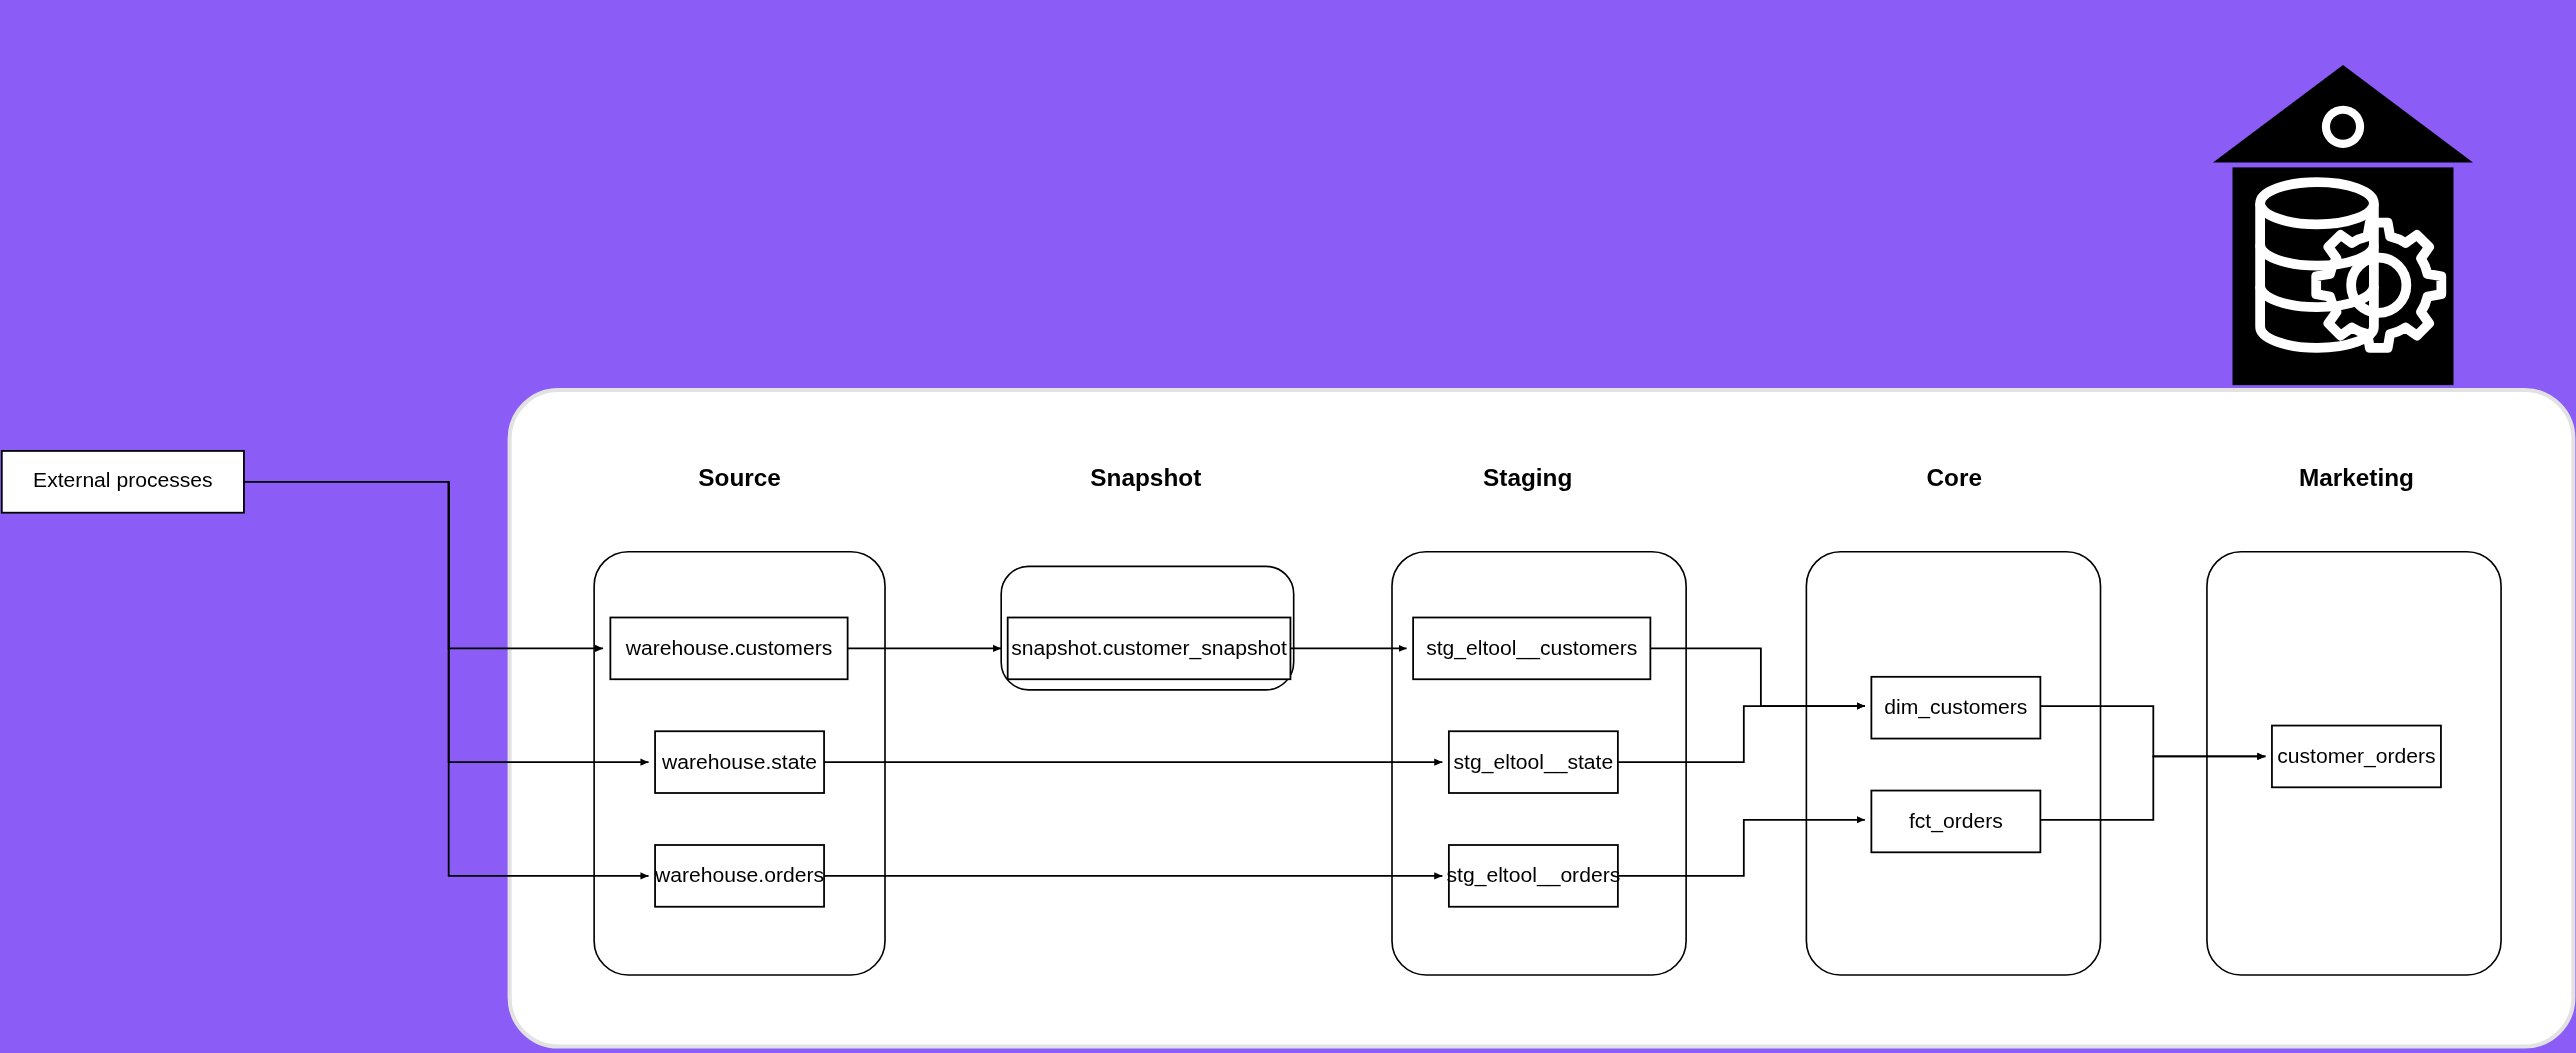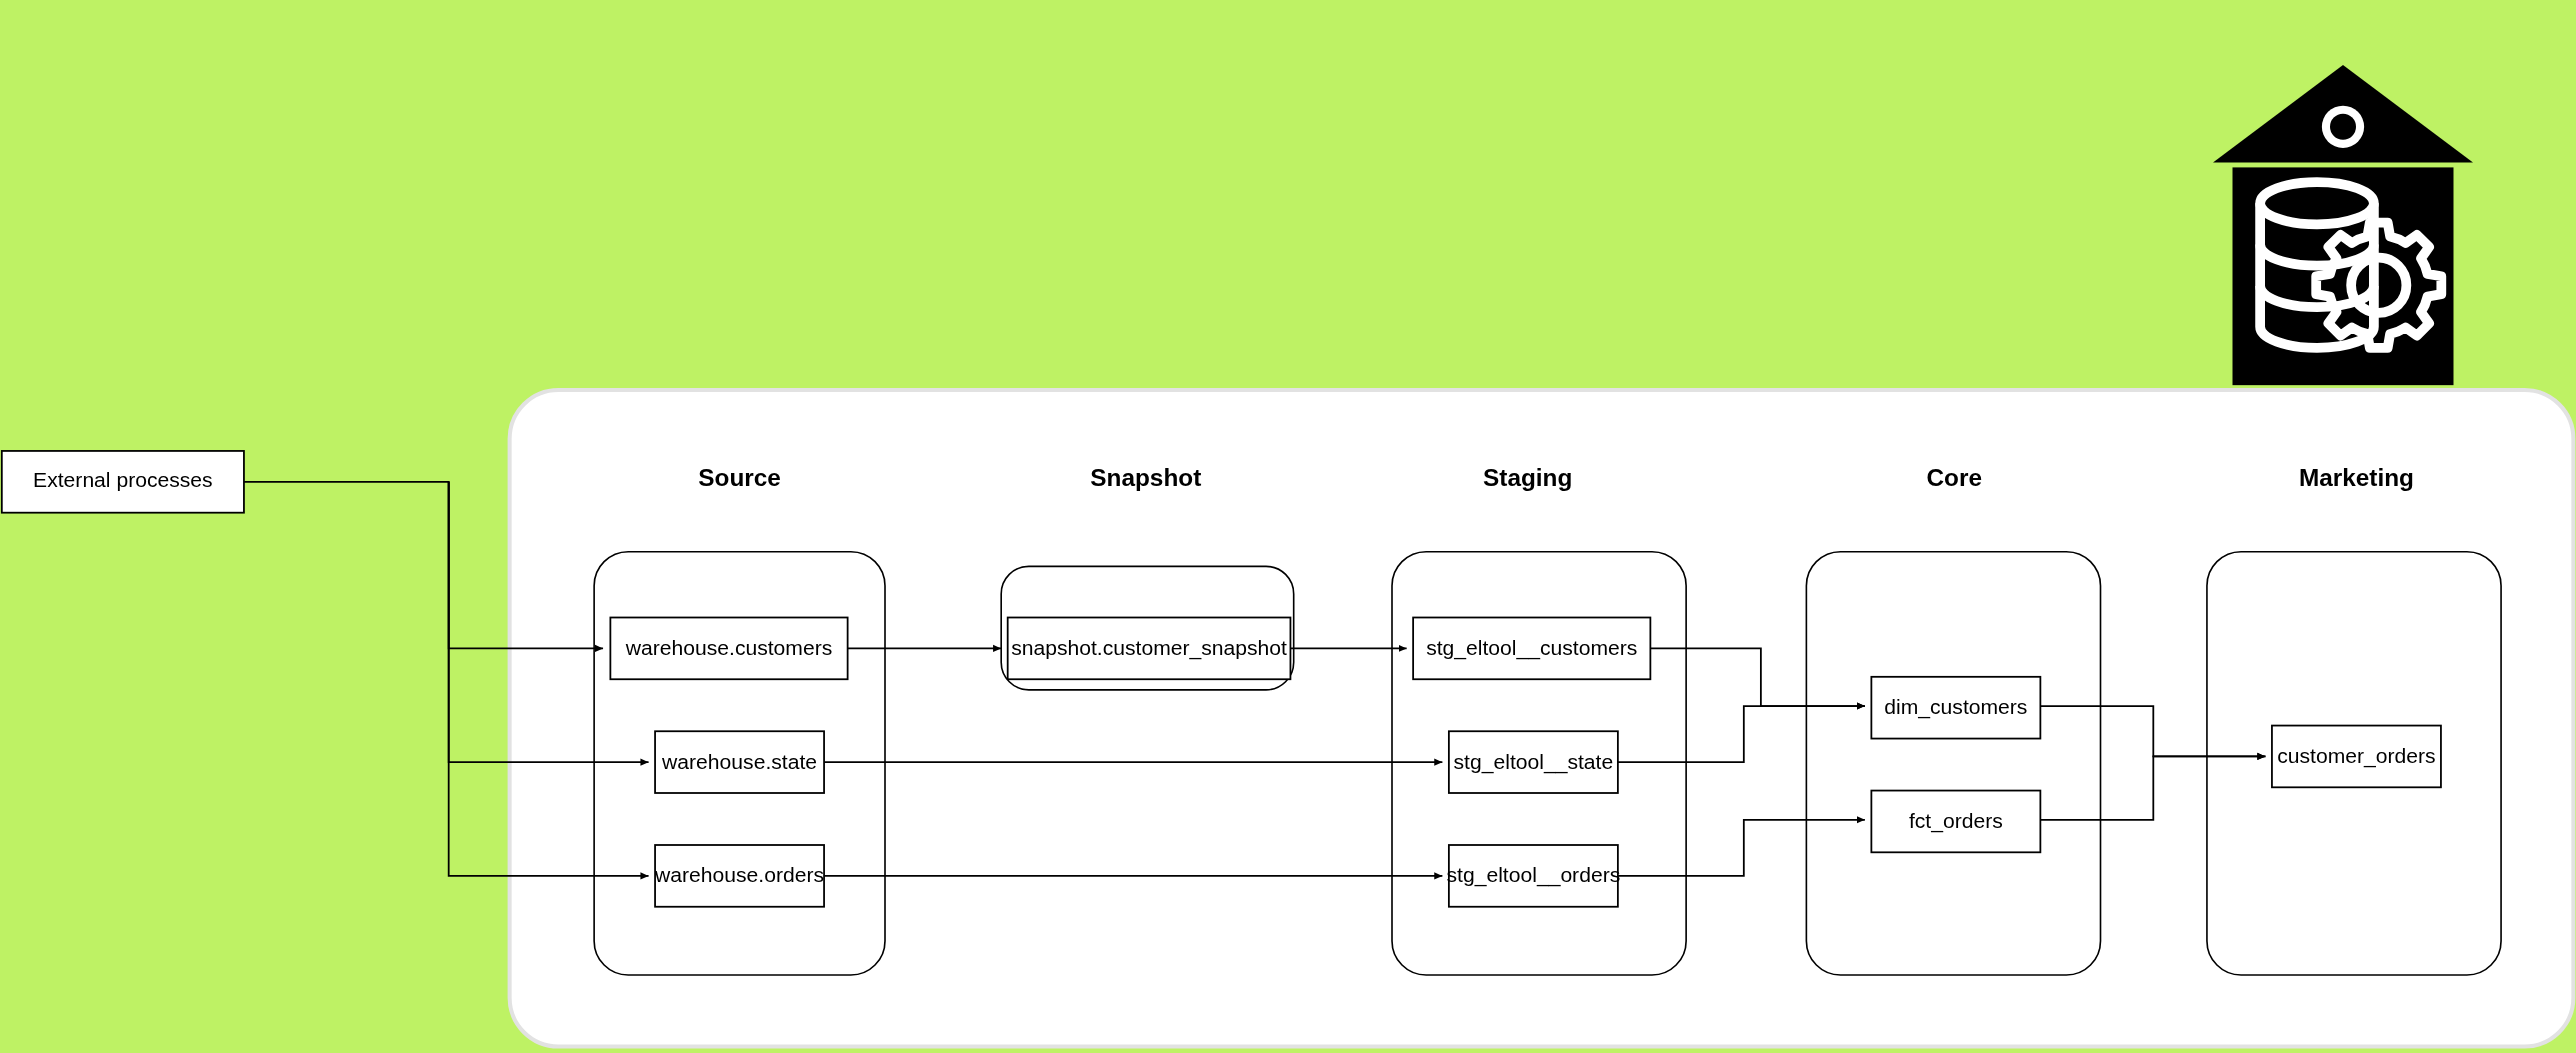--- a/index.html
+++ b/index.html
@@ -4,21 +4,21 @@
 <style>
   html, body {
     margin: 0;
     padding: 0;
     background: #ffffff;
   }
   #canvas {
     position: relative;
     width: 2576px;
     height: 1053px;
-    background: #bef264;
+    background: #8b5cf6;
     font-family: "Liberation Sans", sans-serif;
     overflow: hidden;
   }
   svg.layer {
     position: absolute;
     top: 0;
     left: 0;
     width: 2576px;
     height: 1053px;
   }

